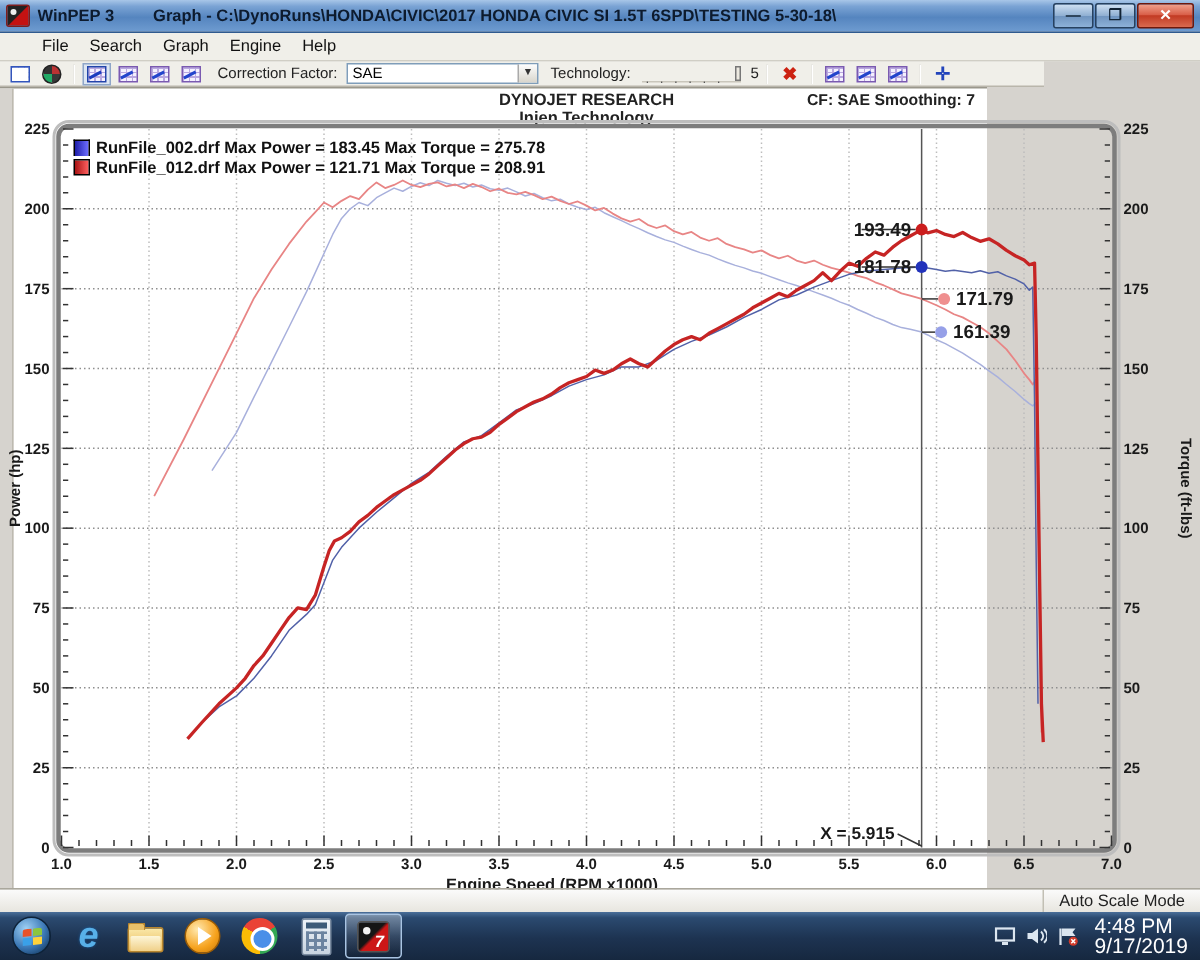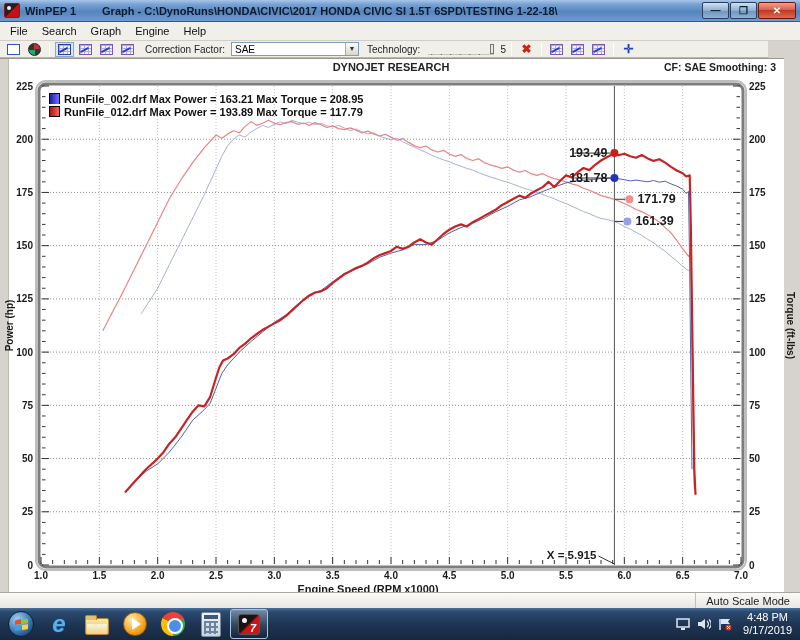--- a/index.html
+++ b/index.html
@@ -20,25 +20,25 @@
   #title-text .gap{ display:inline-block; width:26px; }
   .winbtns { display:flex; gap:1px; }
   .winbtn { width:27px; height:17px; border:1px solid #27415f; border-radius:2px;
     background:linear-gradient(#cfe0f2,#8fafd2 50%,#6f94bf 51%,#8db1d8);
     color:#123; font-size:10px; line-height:15px; text-align:center; font-weight:bold; }
   .winbtn.close { width:38px; background:linear-gradient(#f0a08c,#d9604a 45%,#c23a23 50%,#d96a50);
     color:#fff; border-color:#6e180c; }
 
   
   #menubar { position:absolute; left:0; top:22px; width:800px; height:19px;
-    background:#f0efe9; border-bottom:1px solid #d0cec5; display:flex; align-items:center; padding:0 3px; }
+    background:#f0efe9; border-bottom:1px solid #d0cec5; display:flex; align-items:center; padding:0 21px; }
   .menu-item { font-size:11px; color:#111; padding:2px 7px; }
 
   
-  #toolbar { position:absolute; left:0; top:41px; width:768px; height:17px;
+  #toolbar { position:absolute; left:0; top:41px; width:696px; height:17px;
     background:#f0efe9; border-bottom:1px solid #b9b6ab; display:flex; align-items:center; padding:0 4px; gap:2px; }
   .tbtn { width:19px; height:15px; display:flex; align-items:center; justify-content:center; border:1px solid transparent; }
   .tbtn.pressed { border:1px solid #8fa6c8; background:#dde6f2; }
   .tsep { width:1px; height:13px; background:#b5b2a6; margin:0 3px; border-right:1px solid #fff; }
   .tlabel { font-size:10px; color:#222; margin:0 4px 0 6px; }
   #cf-select { width:128px; height:14px; background:#fff; border:1px solid #7f9db9;
     font-size:10px; display:flex; align-items:center; justify-content:space-between; padding-left:3px; }
   #cf-select .arrowbox{ width:13px; height:12px; background:linear-gradient(#fdfdfd,#d8d5cc);
     border-left:1px solid #aaa; font-size:7px; text-align:center; line-height:12px; color:#333; }
   #smooth-slider { width:66px; height:12px; position:relative; margin-left:2px;
@@ -62,21 +62,21 @@
       repeating-linear-gradient(#b9a8e0 0 1px,transparent 1px 3px); }
   .g-chart::after{ content:""; position:absolute; left:1px; bottom:1px; width:9px; height:7px;
     background:linear-gradient(25deg,#2244cc,#2244cc) left bottom/100% 2px no-repeat;
     transform:rotate(-28deg); transform-origin:left bottom; }
   .g-chart.blue{ border-color:#2244aa; }
   .g-chart.blue::after{ background:#1b3bbf; height:2px; }
   .g-x { color:#cc2211; font-weight:bold; font-size:12px; line-height:12px; }
   .g-cross { color:#2244bb; font-weight:bold; font-size:12px; line-height:12px; }
 
   
-  #chart-panel { position:absolute; left:0; top:58px; width:784px; height:534px;
+  #chart-panel { position:absolute; left:0; top:58px; width:658px; height:534px;
     background:#fff; border-top:1px solid #9a978c; }
   #chart-panel .left-strip{ position:absolute; left:0; top:0; width:9px; height:534px;
     background:#d6d3ce; border-right:1px solid #bdbab0; }
   .hdr-line1 { position:absolute; left:0; top:2px; width:782px; text-align:center;
     font-size:11px; font-weight:bold; color:#222; }
   .hdr-line2 { position:absolute; left:0; top:14px; width:782px; text-align:center;
     font-size:11px; font-weight:bold; color:#222; }
   .hdr-right { position:absolute; right:8px; top:2px; font-size:10.5px; font-weight:bold; color:#222; }
   #chart-svg { position:absolute; left:0; top:0; }
 
@@ -136,31 +136,31 @@
     background:repeating-linear-gradient(90deg,#6c84a0 0 2px,transparent 2px 5px),
                repeating-linear-gradient(#6c84a0 0 2px,transparent 2px 5px); }
   .winpep-ico { width:22px; height:21px; border-radius:3px; position:relative;
     background:linear-gradient(135deg,#151515 46%, #cc1616 54%); border:1px solid #555; }
   .winpep-ico::before{ content:""; position:absolute; left:3px; top:3px; width:5px; height:5px;
     background:#f2f2f2; border-radius:50%; }
   .winpep-ico::after{ content:"7"; position:absolute; right:3px; bottom:0px; color:#fff;
     font-size:11px; font-weight:bold; font-style:italic; }
   #tray { margin-left:auto; display:flex; align-items:center; gap:7px; padding-right:6px; }
   #tray svg { display:block; }
-  #clock { text-align:center; color:#fff; font-size:11px; line-height:13px; padding-left:4px; }
+  #clock { text-align:left; color:#fff; font-size:14px; line-height:13px; padding-left:4px; }
 </style>
 </head>
 <body>
 
 <div id="page">
 
   <div id="titlebar">
     <div class="app-icon"></div>
     <div id="title-text">
-      <span>WinPEP 1</span><span class="gap"></span><span>Graph - C:\DynoRuns\HONDA\CIVIC\2017 HONDA CIVIC SI 1.5T 6SPD\TESTING 1-22-18\</span>
+      <span>WinPEP 3</span><span class="gap"></span><span>Graph - C:\DynoRuns\HONDA\CIVIC\2017 HONDA CIVIC SI 1.5T 6SPD\TESTING 5-30-18\</span>
     </div>
     <div class="winbtns">
       <div class="winbtn">—</div>
       <div class="winbtn">❐</div>
       <div class="winbtn close">✕</div>
     </div>
   </div>
 
   <div id="menubar">
     <span class="menu-item">File</span>
@@ -217,21 +217,22 @@
       </div>
     <div class="tsep"></div>
     <div class="tbtn">
         <span class="g-cross">✛</span>
       </div>
   </div>
 
   <div id="chart-panel">
     <div class="left-strip"></div>
     <div class="hdr-line1">DYNOJET RESEARCH</div>
-    <div class="hdr-right">CF: SAE  Smoothing: 3</div>
+    <div class="hdr-line2">Injen Technology</div>
+    <div class="hdr-right">CF: SAE  Smoothing: 7</div>
     <svg id="chart-svg" width="800" height="534" viewBox="0 0 800 534">
         <line x1="99.33333333333334" y1="27" x2="99.33333333333334" y2="506" stroke="#bdbdbd" stroke-width="1" stroke-dasharray="1 2"></line>
         <line x1="157.66666666666669" y1="27" x2="157.66666666666669" y2="506" stroke="#bdbdbd" stroke-width="1" stroke-dasharray="1 2"></line>
         <line x1="216" y1="27" x2="216" y2="506" stroke="#bdbdbd" stroke-width="1" stroke-dasharray="1 2"></line>
         <line x1="274.33333333333337" y1="27" x2="274.33333333333337" y2="506" stroke="#bdbdbd" stroke-width="1" stroke-dasharray="1 2"></line>
         <line x1="332.6666666666667" y1="27" x2="332.6666666666667" y2="506" stroke="#bdbdbd" stroke-width="1" stroke-dasharray="1 2"></line>
         <line x1="391" y1="27" x2="391" y2="506" stroke="#bdbdbd" stroke-width="1" stroke-dasharray="1 2"></line>
         <line x1="449.3333333333333" y1="27" x2="449.3333333333333" y2="506" stroke="#bdbdbd" stroke-width="1" stroke-dasharray="1 2"></line>
         <line x1="507.6666666666667" y1="27" x2="507.6666666666667" y2="506" stroke="#bdbdbd" stroke-width="1" stroke-dasharray="1 2"></line>
         <line x1="566" y1="27" x2="566" y2="506" stroke="#bdbdbd" stroke-width="1" stroke-dasharray="1 2"></line>
@@ -452,25 +453,25 @@
         <text x="637.4166666666666" y="144.27817777777784" font-size="12.5" text-anchor="start" font-family="&quot;Liberation Sans&quot;,sans-serif" font-weight="bold" fill="#1a1a1a">171.79</text>
         <line x1="614.4166666666666" y1="162.4186222222222" x2="623.4166666666666" y2="162.4186222222222" stroke="#333" stroke-width="1"></line>
         <circle cx="627.4166666666666" cy="162.4186222222222" r="4" fill="#96a0e8"></circle>
         <text x="635.4166666666666" y="166.4186222222222" font-size="12.5" text-anchor="start" font-family="&quot;Liberation Sans&quot;,sans-serif" font-weight="bold" fill="#1a1a1a">161.39</text>
         <line x1="598.4166666666666" y1="497" x2="614.4166666666666" y2="505" stroke="#333" stroke-width="1"></line>
         <text x="596.4166666666666" y="500" font-size="11.5" text-anchor="end" font-family="&quot;Liberation Sans&quot;,sans-serif" font-weight="bold" fill="#1a1a1a">X = 5.915</text>
       </svg>
     <div id="legend">
       <div class="legend-row">
         <div class="sw blue"></div>
-        <span class="txt">RunFile_002.drf Max Power = 163.21 Max Torque = 208.95</span>
+        <span class="txt">RunFile_002.drf Max Power = 183.45 Max Torque = 275.78</span>
       </div>
       <div class="legend-row">
         <div class="sw red"></div>
-        <span class="txt">RunFile_012.drf Max Power = 193.89 Max Torque = 117.79</span>
+        <span class="txt">RunFile_012.drf Max Power = 121.71 Max Torque = 208.91</span>
       </div>
     </div>
   </div>
 
   <div id="statusbar">
     <div class="spacer"></div>
     <div class="cell">Auto Scale Mode</div>
   </div>
 
   <div id="taskbar">

